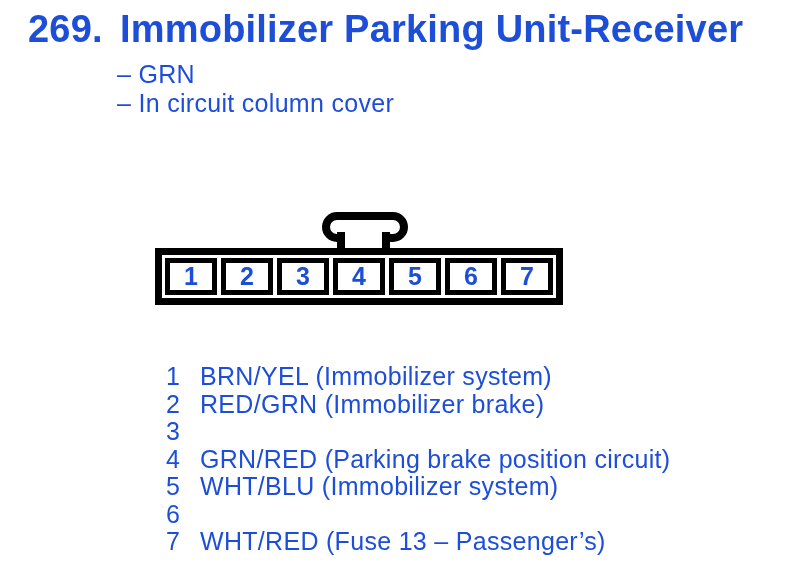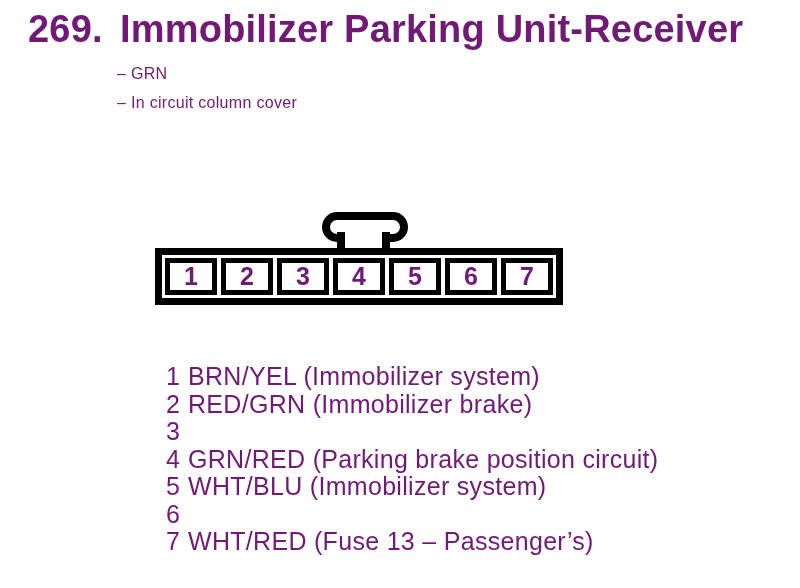--- a/index.html
+++ b/index.html
@@ -2,21 +2,21 @@
 <html><head>
 <meta charset="utf-8">
 <style>
   * { margin: 0; padding: 0; box-sizing: border-box; }
   html, body { background: #ffffff; }
   .page {
     position: relative;
     width: 800px;
     height: 588px;
     background: #ffffff;
-    color: #701a75;
+    color: #1d4ed8;
     font-family: "Liberation Sans", "DejaVu Sans", sans-serif;
     overflow: hidden;
   }
 
   
   .title-row {
     position: absolute;
     left: 28px;
     top: 10px;
     display: flex;
@@ -26,21 +26,21 @@
     line-height: 1;
     letter-spacing: 0.2px;
   }
   .title-number { width: 92px; }
 
   
   .details {
     position: absolute;
     left: 117px;
     top: 60px;
-    font-size: 16px;
+    font-size: 25px;
     line-height: 28.5px;
     letter-spacing: 0.3px;
     white-space: nowrap;
   }
 
   
   .latch-pill {
     position: absolute;
     left: 322px;
     top: 212px;
@@ -97,21 +97,21 @@
     letter-spacing: 0.3px;
     white-space: nowrap;
   }
   .pin-row {
     display: flex;
     height: 27.5px;
     line-height: 27.5px;
     align-items: baseline;
   }
   .pin-row .pin-num { width: 16px; line-height: 27.5px; }
-  .pin-row .pin-desc { margin-left: 6px; line-height: 27.5px; }
+  .pin-row .pin-desc { margin-left: 18px; line-height: 27.5px; }
 </style>
 </head>
 <body>
 
 <div class="page">
 
   <div class="title-row">
     <span class="title-number">269.</span>
     <span class="title-text">Immobilizer Parking Unit-Receiver</span>
   </div>

